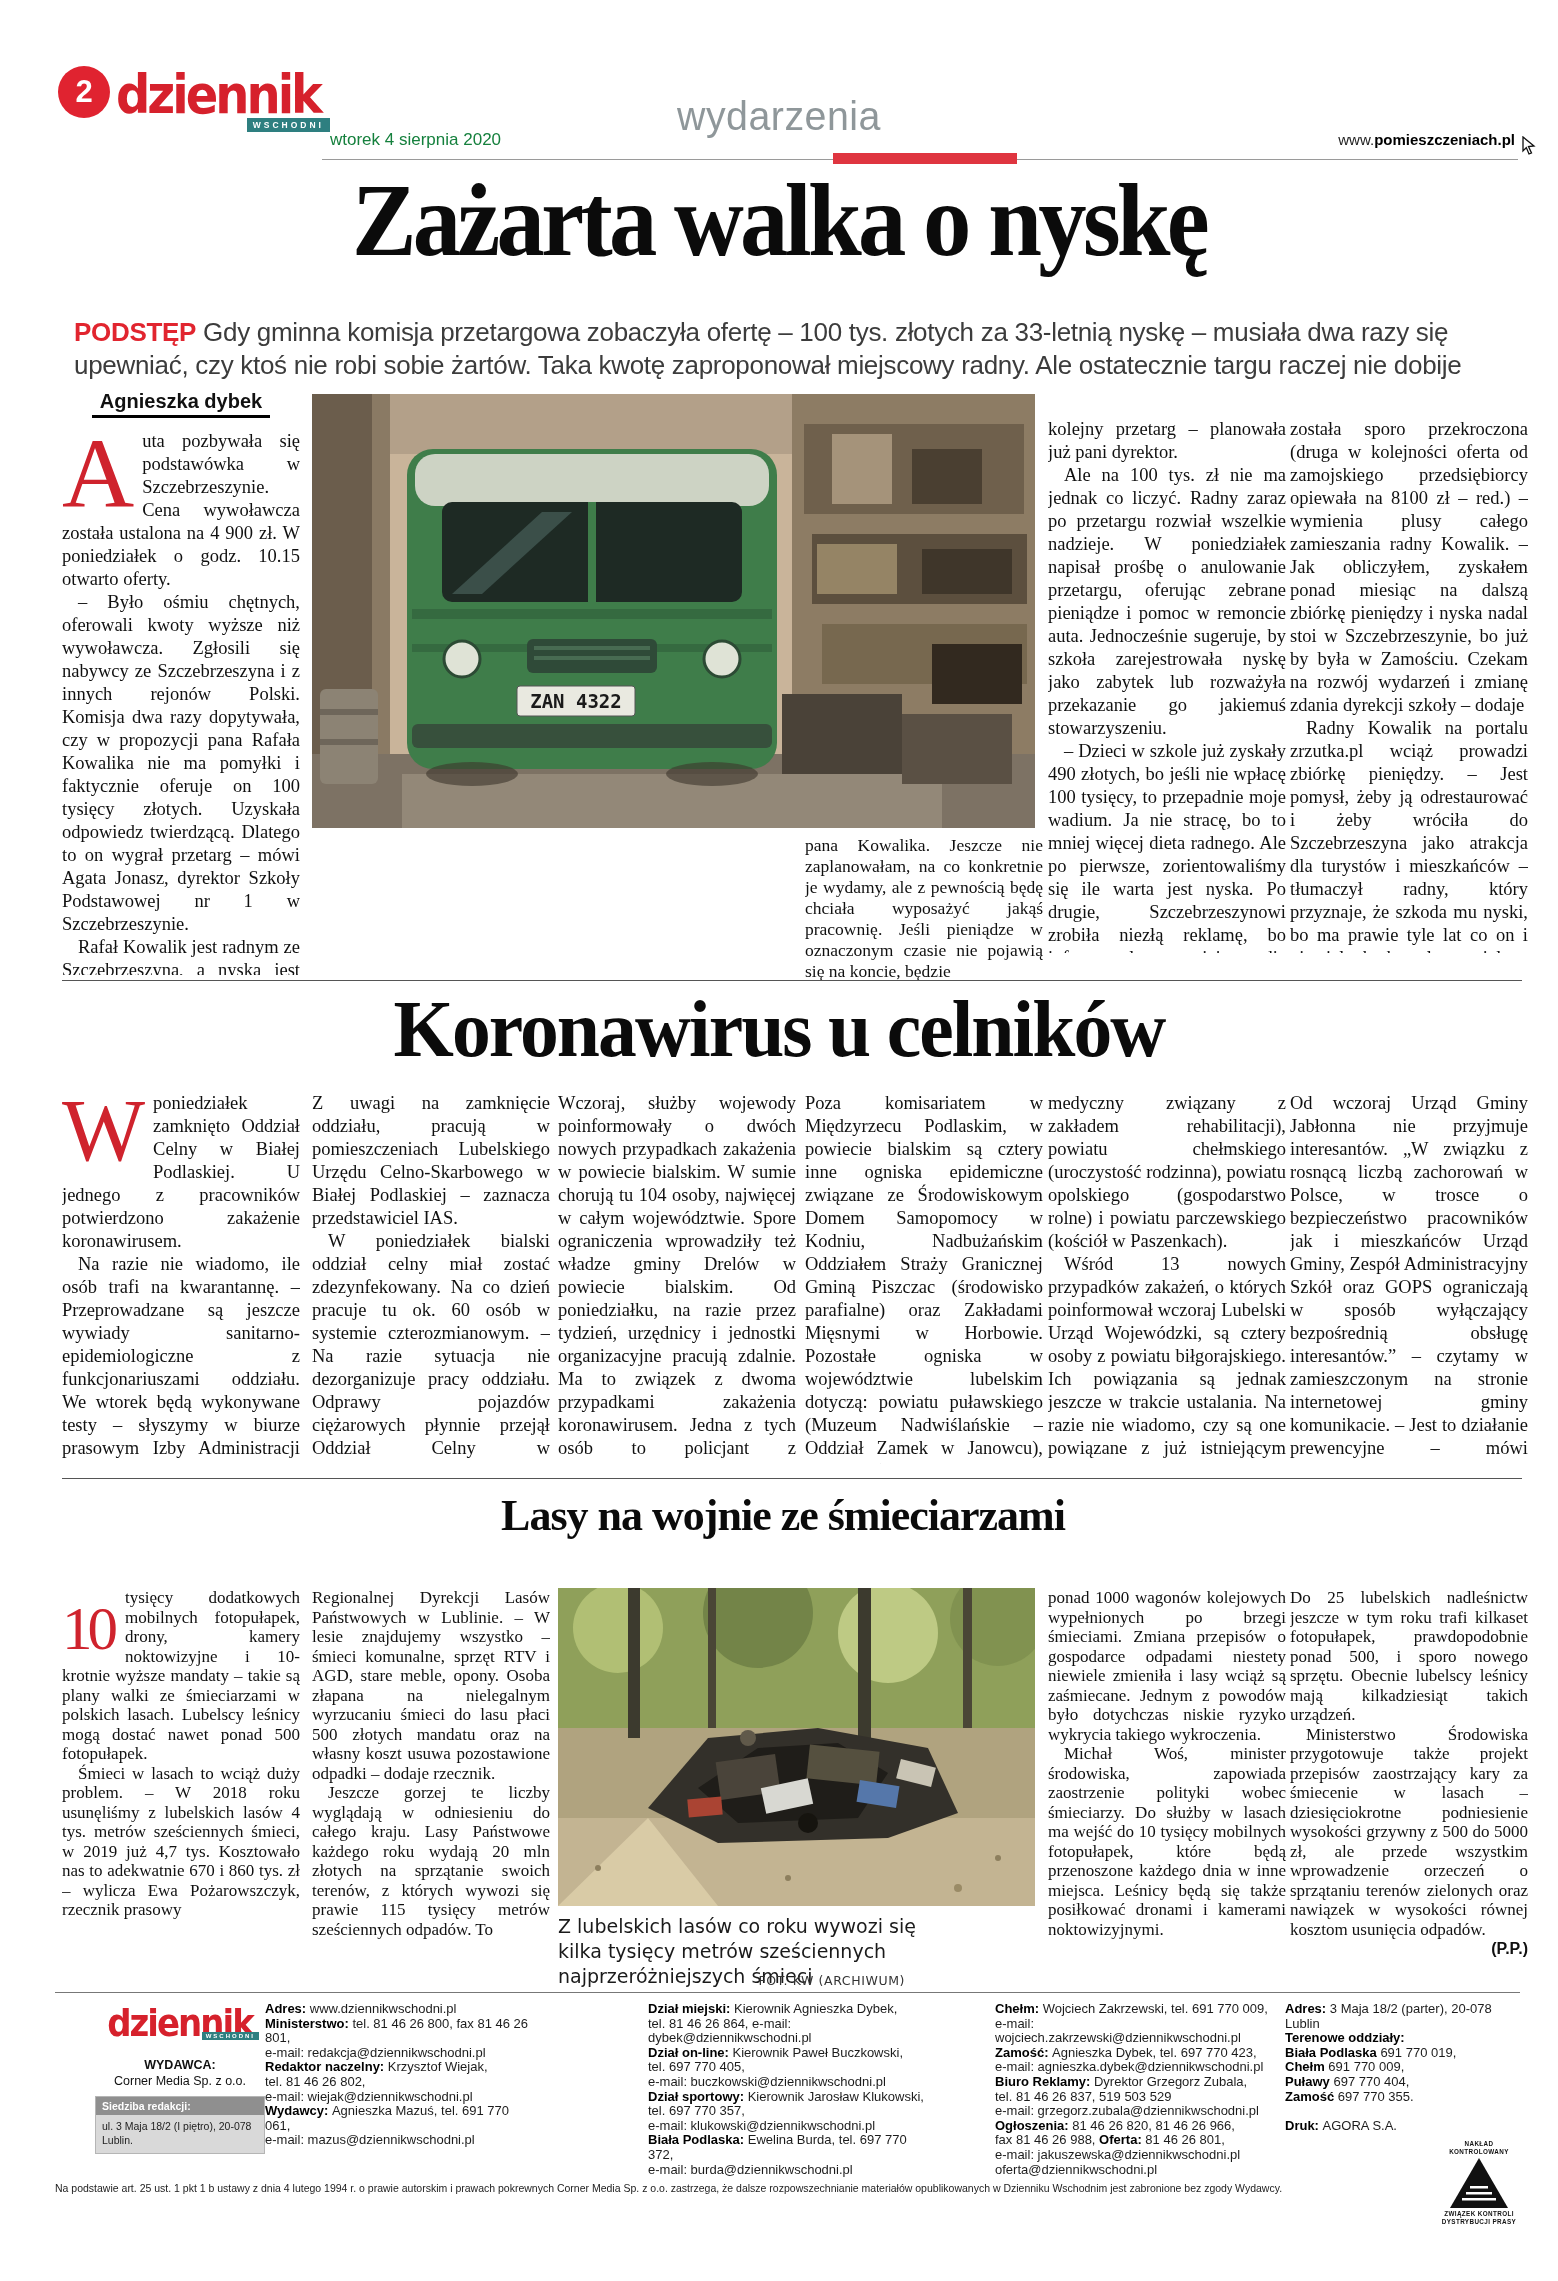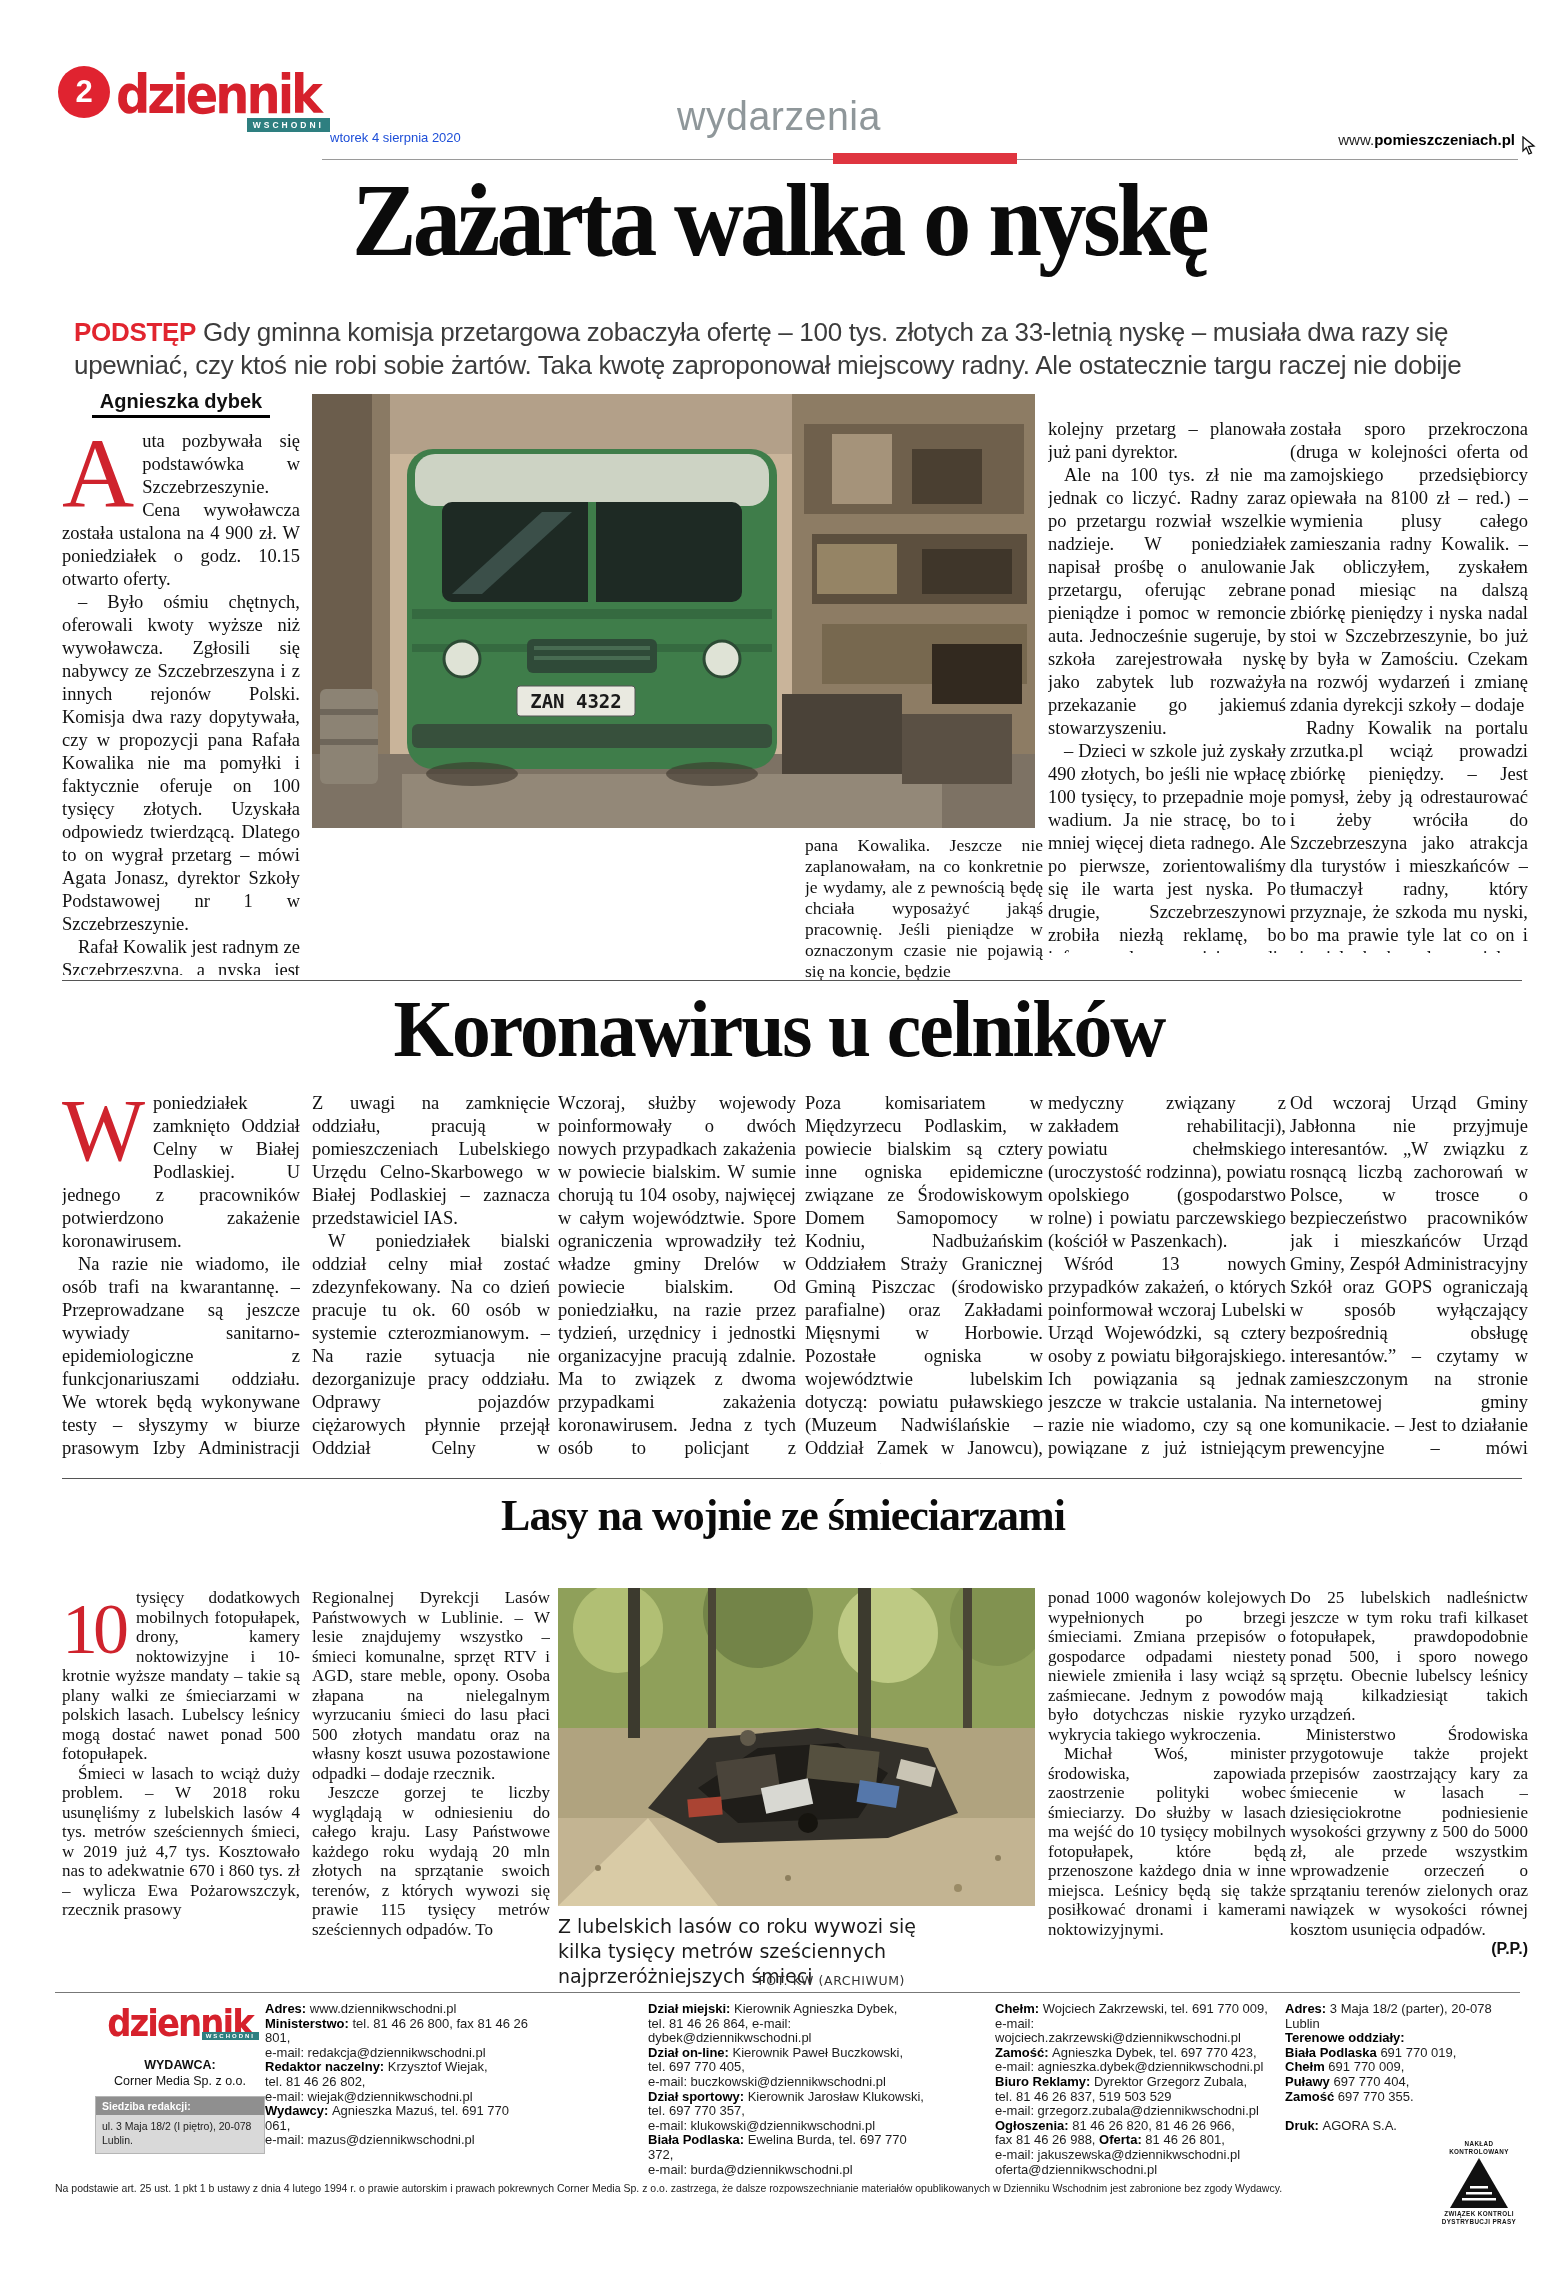--- a/index.html
+++ b/index.html
@@ -11,21 +11,21 @@
   }
   
   .page-circle { position:absolute; left:58px; top:66px; width:52px; height:52px;
     border-radius:50%; background:#e02330; color:#fff; font-size:31px; font-weight:bold;
     display:flex; align-items:center; justify-content:center; }
   .brand { position:absolute; left:116px; top:66px; width:210px; height:64px; }
   .brand .word { font-family:"DejaVu Sans", sans-serif; font-weight:800; font-size:48px;
     letter-spacing:-3px; color:#d6212c; transform:scaleY(1.12); display:inline-block; }
   .brand .badge { position:absolute; right:-4px; bottom:-2px; background:#2e7f80; color:#fff;
     font-size:8.5px; letter-spacing:3px; padding:2px 6px; font-weight:bold; }
-  .issue-date { position:absolute; left:330px; top:130px; font-size:13px; color:#1d4ed8; }
+  .issue-date { position:absolute; left:330px; top:130px; font-size:17px; color:#15803d; }
   .header-rule { position:absolute; left:322px; top:159px; width:1196px; height:1px; background:#9a9a9a; }
   .section-title { position:absolute; left:0; top:93px; width:1558px; text-align:center;
     font-size:41px; color:#8f979a; letter-spacing:0.5px; transform:scaleX(.96); }
   .section-bar { position:absolute; left:833px; top:153px; width:184px; height:11px; background:#df3540; }
   .site { position:absolute; left:1230px; top:131px; width:285px; text-align:right; font-size:15px; color:#222; }
   .site b { color:#000; }
   .cursor-icon { position:absolute; left:1521px; top:136px; }
   
   .serif-head { position:absolute; left:0; width:1558px; text-align:center;
     font-family:"Liberation Serif", serif; font-weight:bold; color:#0b0b0b; }
@@ -42,21 +42,21 @@
   
   .col { position:absolute; width:238px; font-family:"Liberation Serif", serif;
     font-size:18.5px; line-height:23px; text-align:justify; color:#101010; overflow:hidden; }
   .col p { text-indent:16px; }
   .col p:first-of-type { text-indent:0; }
   .col-sm { font-size:17.5px; line-height:21px; }
   .col-xs { font-size:17px; line-height:19.5px; }
   .dropcap { float:left; font-family:"Liberation Serif", serif; color:#cf232d;
     font-size:100px; line-height:80px; padding:4px 8px 0 0; }
   .dropcap.w { font-size:88px; line-height:70px; }
-  .dropcap.num { font-size:72px; line-height:74px; letter-spacing:-5px; padding-right:12px; }
+  .dropcap.num { font-size:61px; line-height:74px; letter-spacing:-5px; padding-right:12px; }
   .signoff { text-align:right; font-weight:bold; font-family:"Liberation Sans",sans-serif; font-size:16px; }
   .end-rule { position:absolute; height:1px; background:#555; }
   
   .photo { position:absolute; display:block; }
   .caption { position:absolute; font-family:"DejaVu Sans", sans-serif;
     font-size:20px; line-height:26px; color:#1a1a1a; }
   .cap-rule { border-top:2px solid #444; margin-top:8px; }
   .credit { font-size:12.5px; letter-spacing:0.6px; color:#333; text-align:right; margin-top:4px;
     font-family:"DejaVu Sans", sans-serif; }
   

